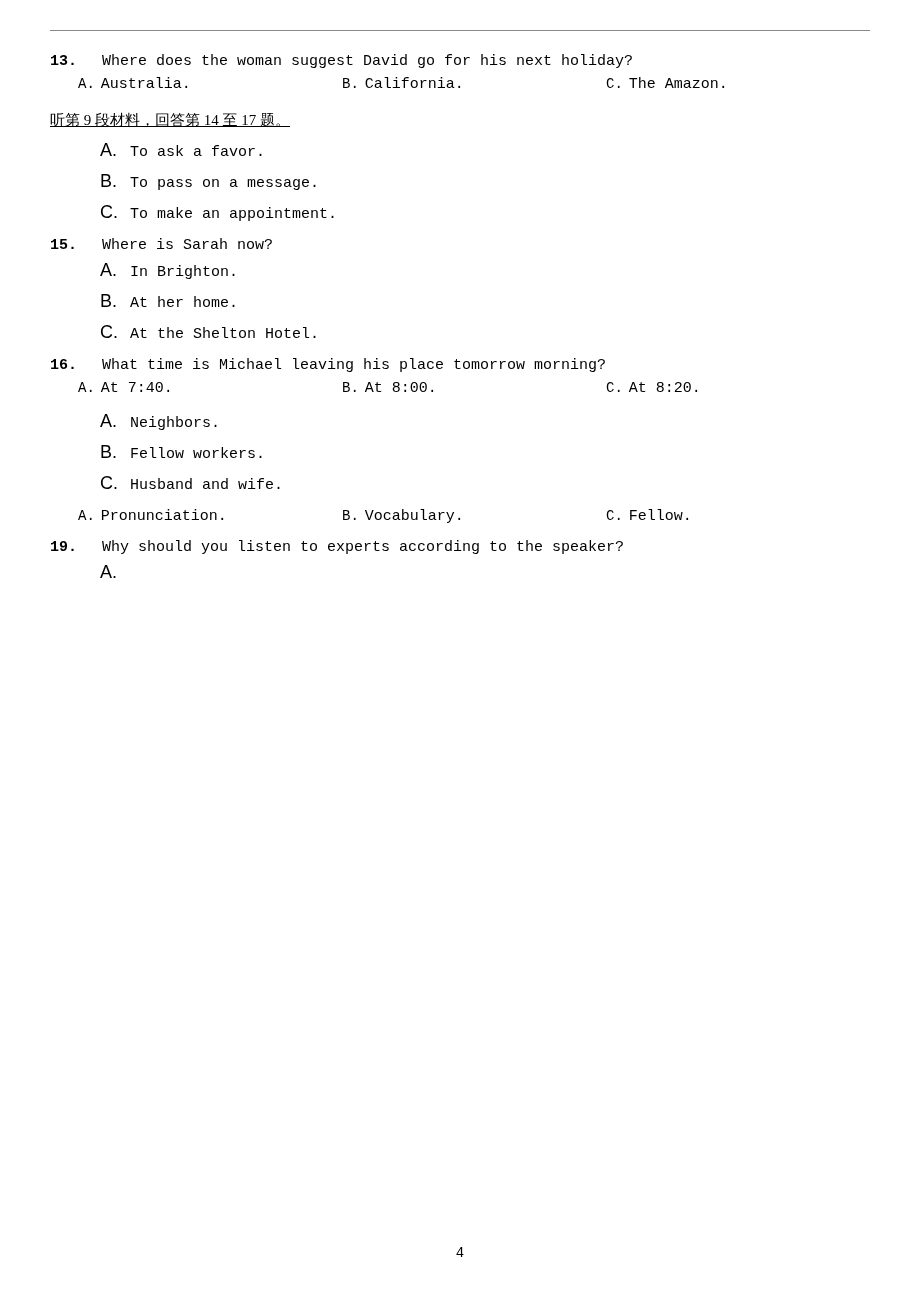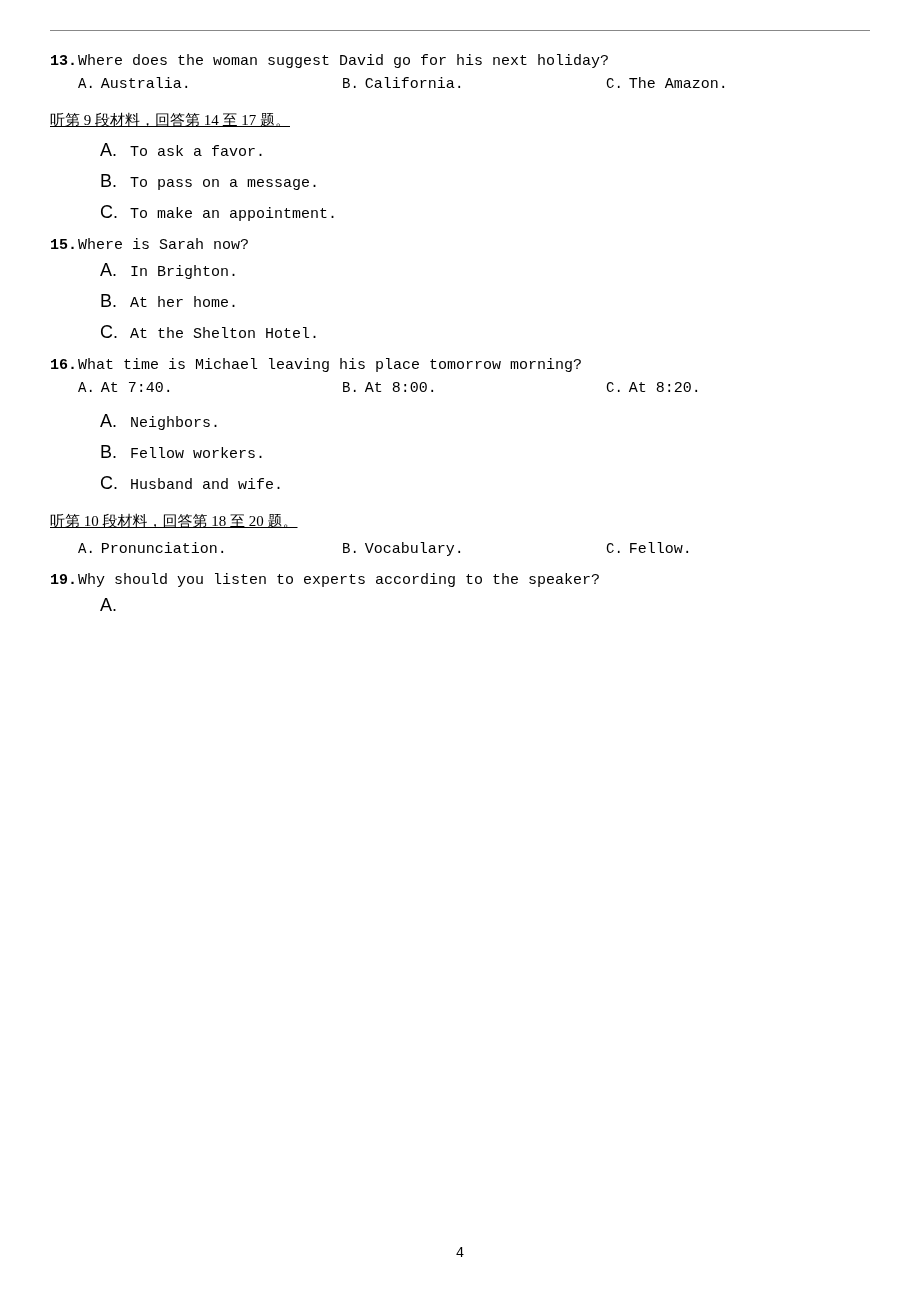--- a/index.html
+++ b/index.html
@@ -25,20 +25,21 @@
     }
 
     .question-block {
       margin-bottom: 14px;
     }
 
     .question-row {
       display: flex;
       align-items: flex-start;
       margin-bottom: 6px;
+      gap: 24px;
     }
 
     .q-number {
       font-weight: bold;
       font-size: 15px;
       min-width: 28px;
       font-family: 'Courier New', Courier, monospace;
     }
 
     .q-text {
@@ -178,21 +179,20 @@
         <div class="option-block">
           <span class="opt-label">B.</span>
           <span>Fellow workers.</span>
         </div>
         <div class="option-block">
           <span class="opt-label">C.</span>
           <span>Husband and wife.</span>
         </div>
       </div>
     </div>
-    <div class="section-header">听第 10 段材料，回答第 18 至 20 题。</div>
     <div class="question-block">
       <div class="options-inline">
         <div class="option-inline"><span class="opt-label-small">A.</span><span>Pronunciation.</span></div>
         <div class="option-inline"><span class="opt-label-small">B.</span><span>Vocabulary.</span></div>
         <div class="option-inline"><span class="opt-label-small">C.</span><span>Fellow.</span></div>
       </div>
     </div>
     <div class="question-block">
       <div class="question-row">
         <span class="q-number"><span style="font-weight:bold;font-family:Liberation Mono, monospace;">19</span><span style="font-weight:bold;">.</span></span>

